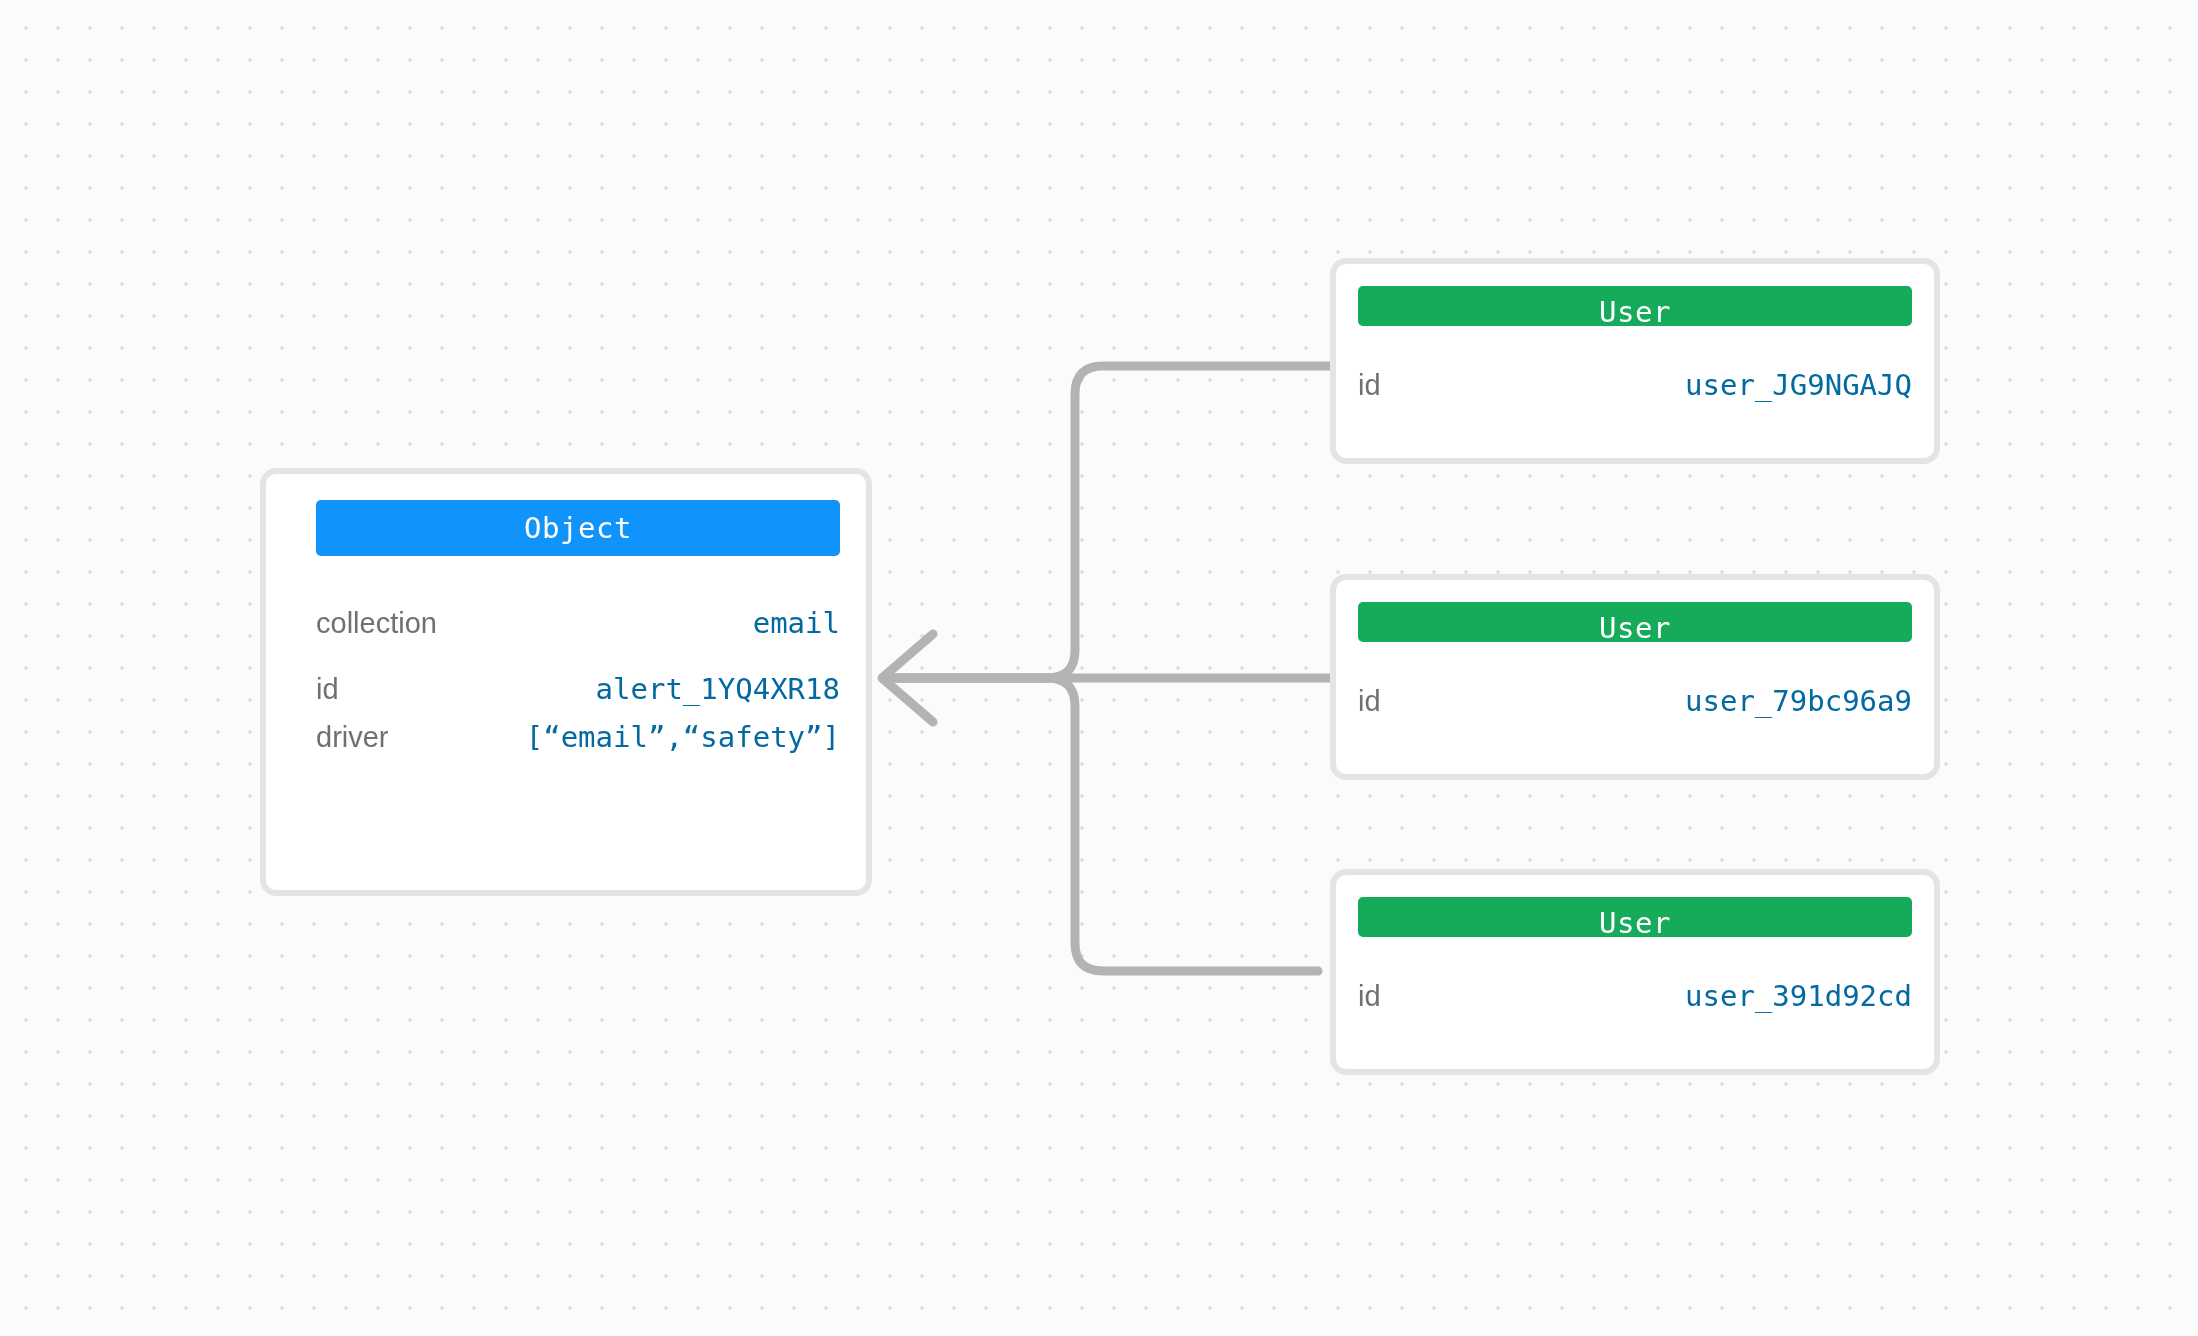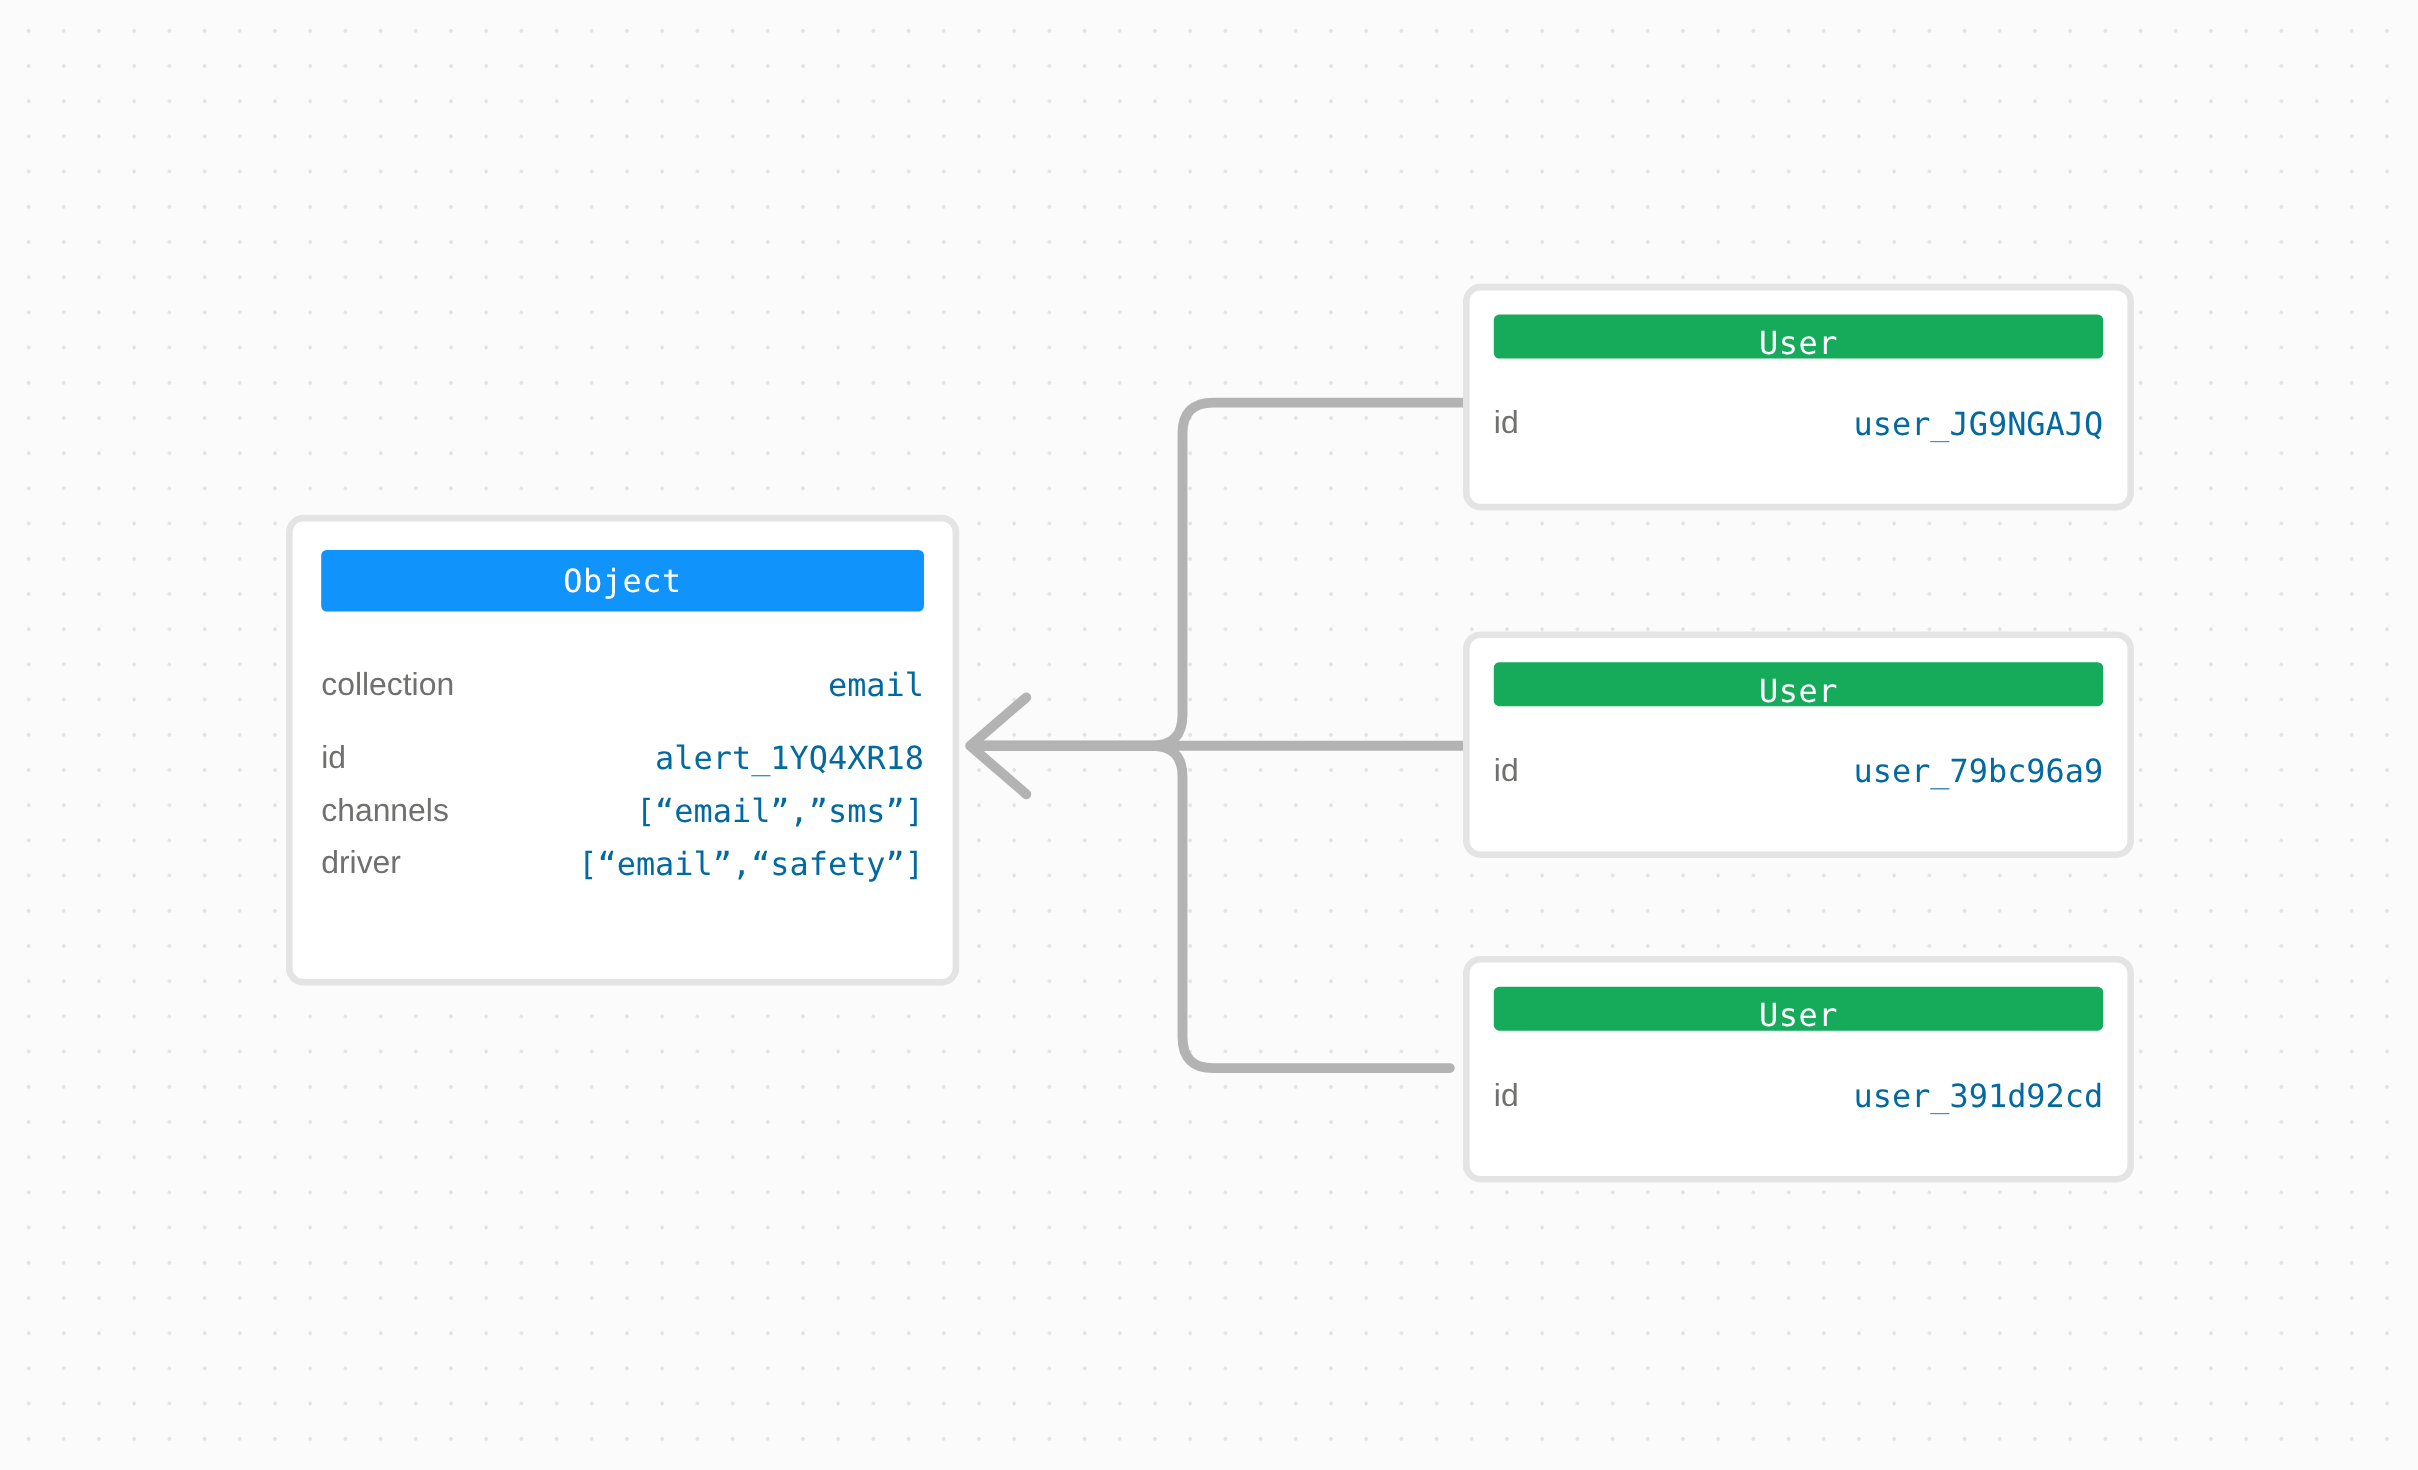--- a/index.html
+++ b/index.html
@@ -80,20 +80,21 @@
     flex: 1 1 auto;
     overflow: hidden;
   }
 
   
   #node-object {
     left: 260px;
     top: 468px;
     width: 612px;
     height: 428px;
+    padding-left: 24px;
   }
   #node-object .node-header {
     margin: 26px 26px 0 26px;
     height: 56px;
     line-height: 56px;
     background: #1093fb;
     font-size: 29px;
   }
   #node-object .rows {
     padding: 36px 26px 0 26px;
@@ -152,24 +153,20 @@
         <span class="v">email</span>
       </div>
 
       <div class="group-gap"></div>
 
       <div class="row">
         <span class="k">id</span>
         <span class="v">alert_1YQ4XR18</span>
       </div>
 
-      <div class="row">
-        <span class="k">channels</span>
-        <span class="v">[“email”,”sms”]</span>
-      </div>
 
       <div class="row">
         <span class="k">driver</span>
         <span class="v">[“email”,“safety”]</span>
       </div>
 
     </div>
   </div>
 
   <div class="node node-user" id="node-user-0">

